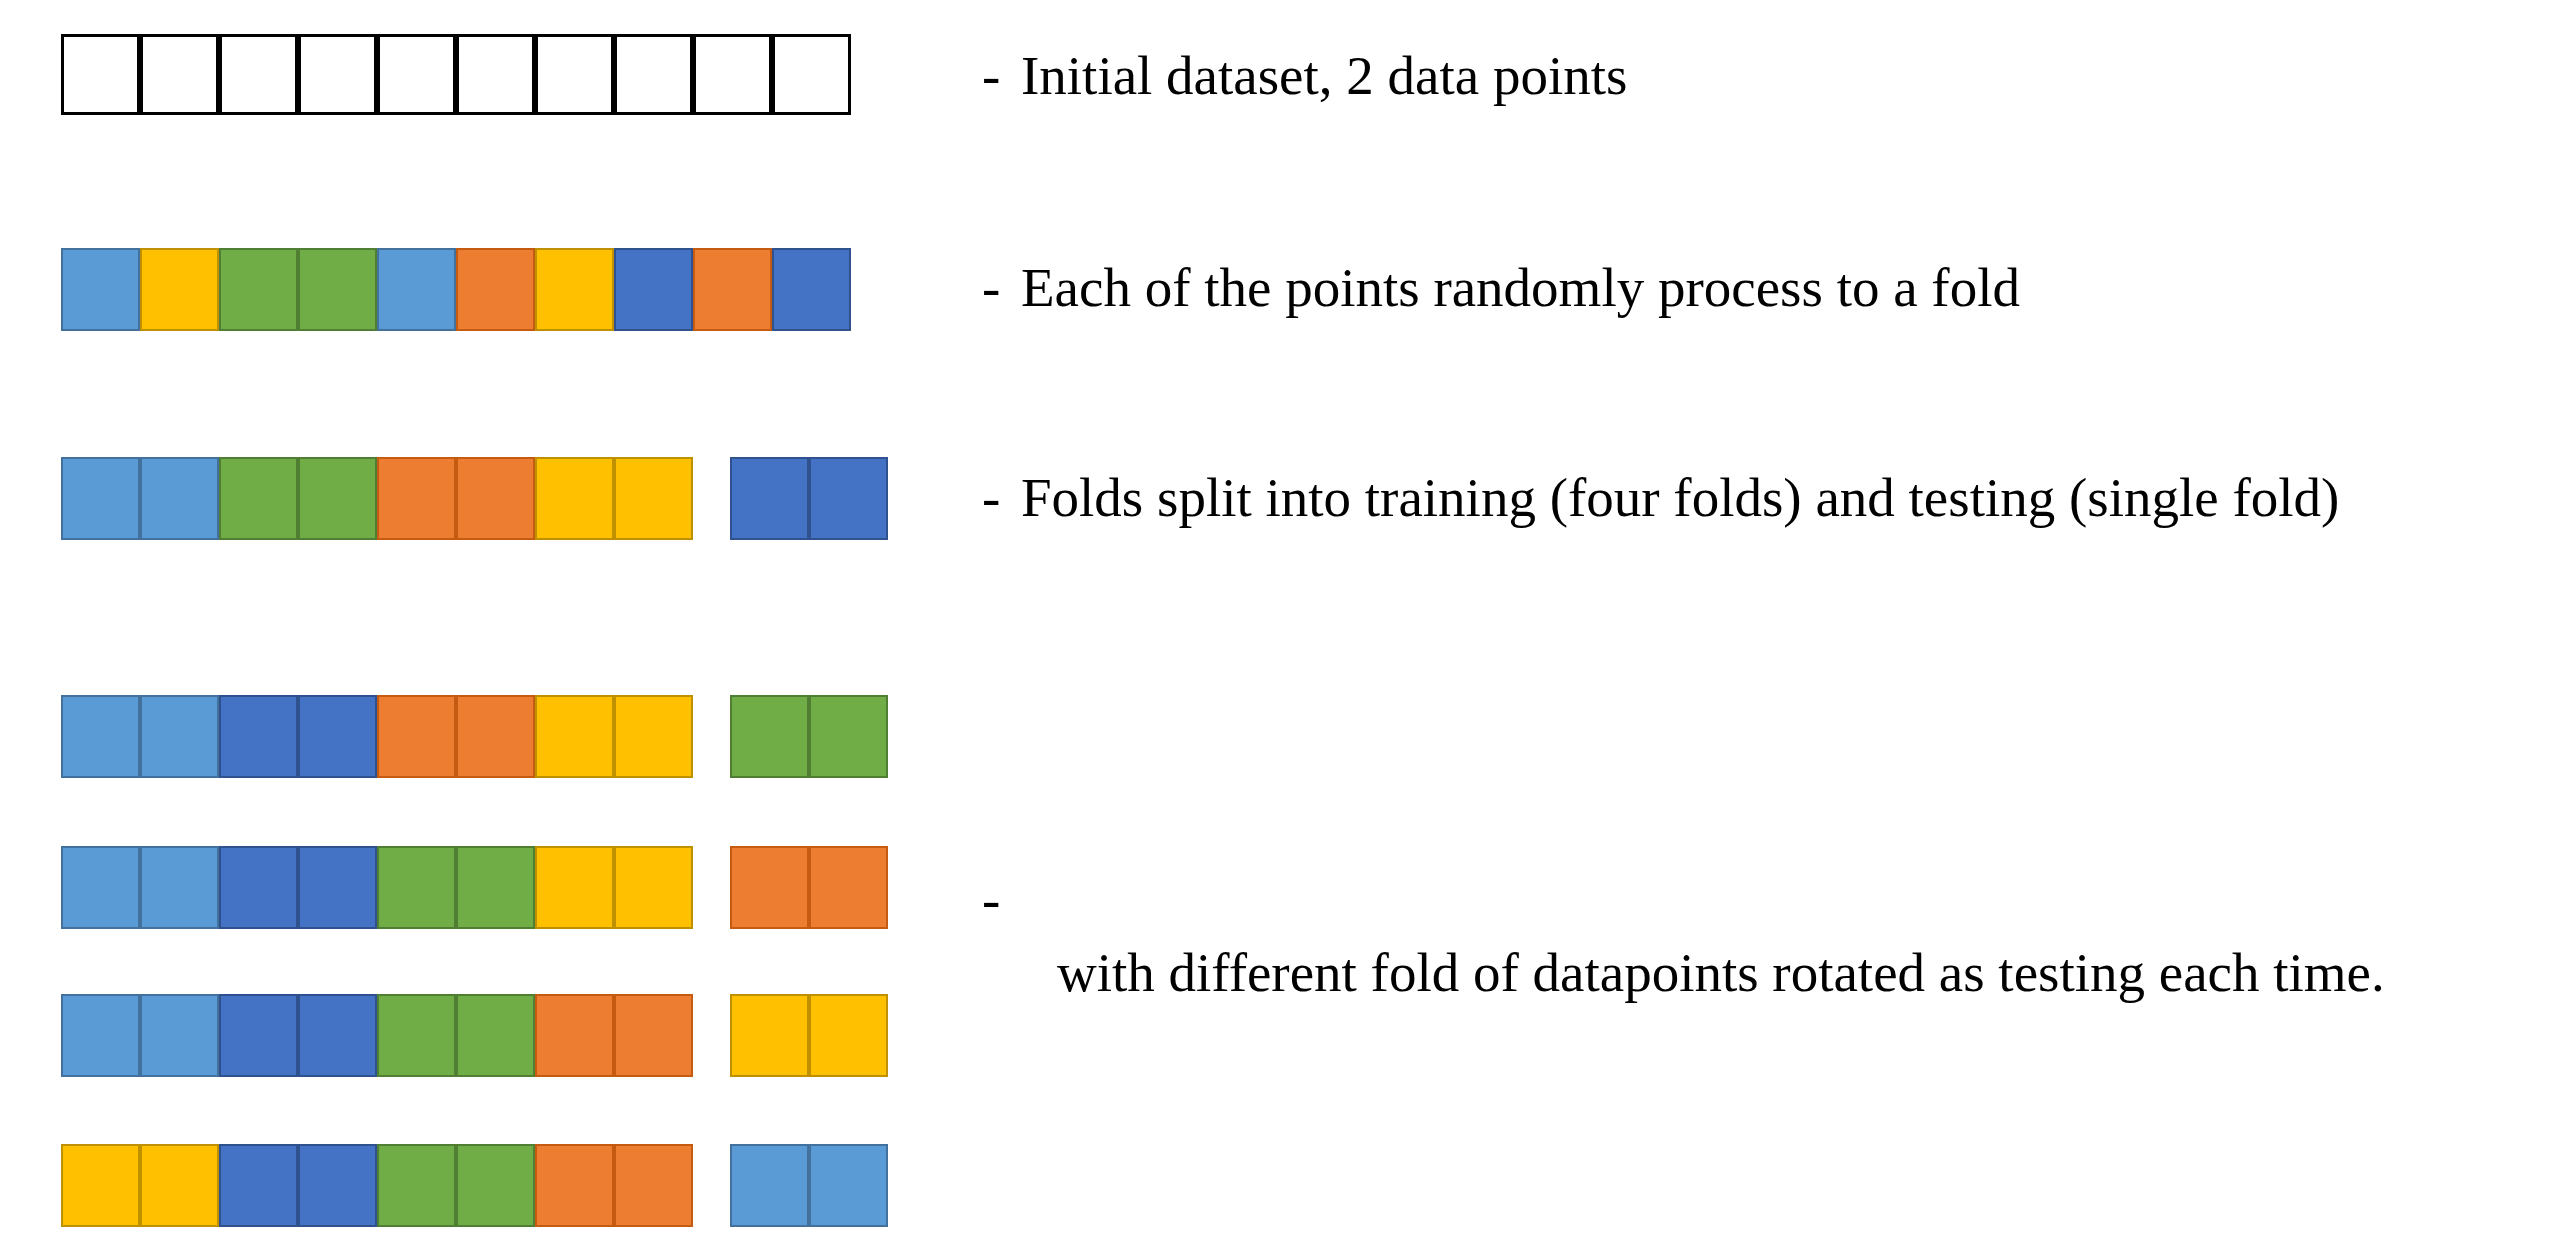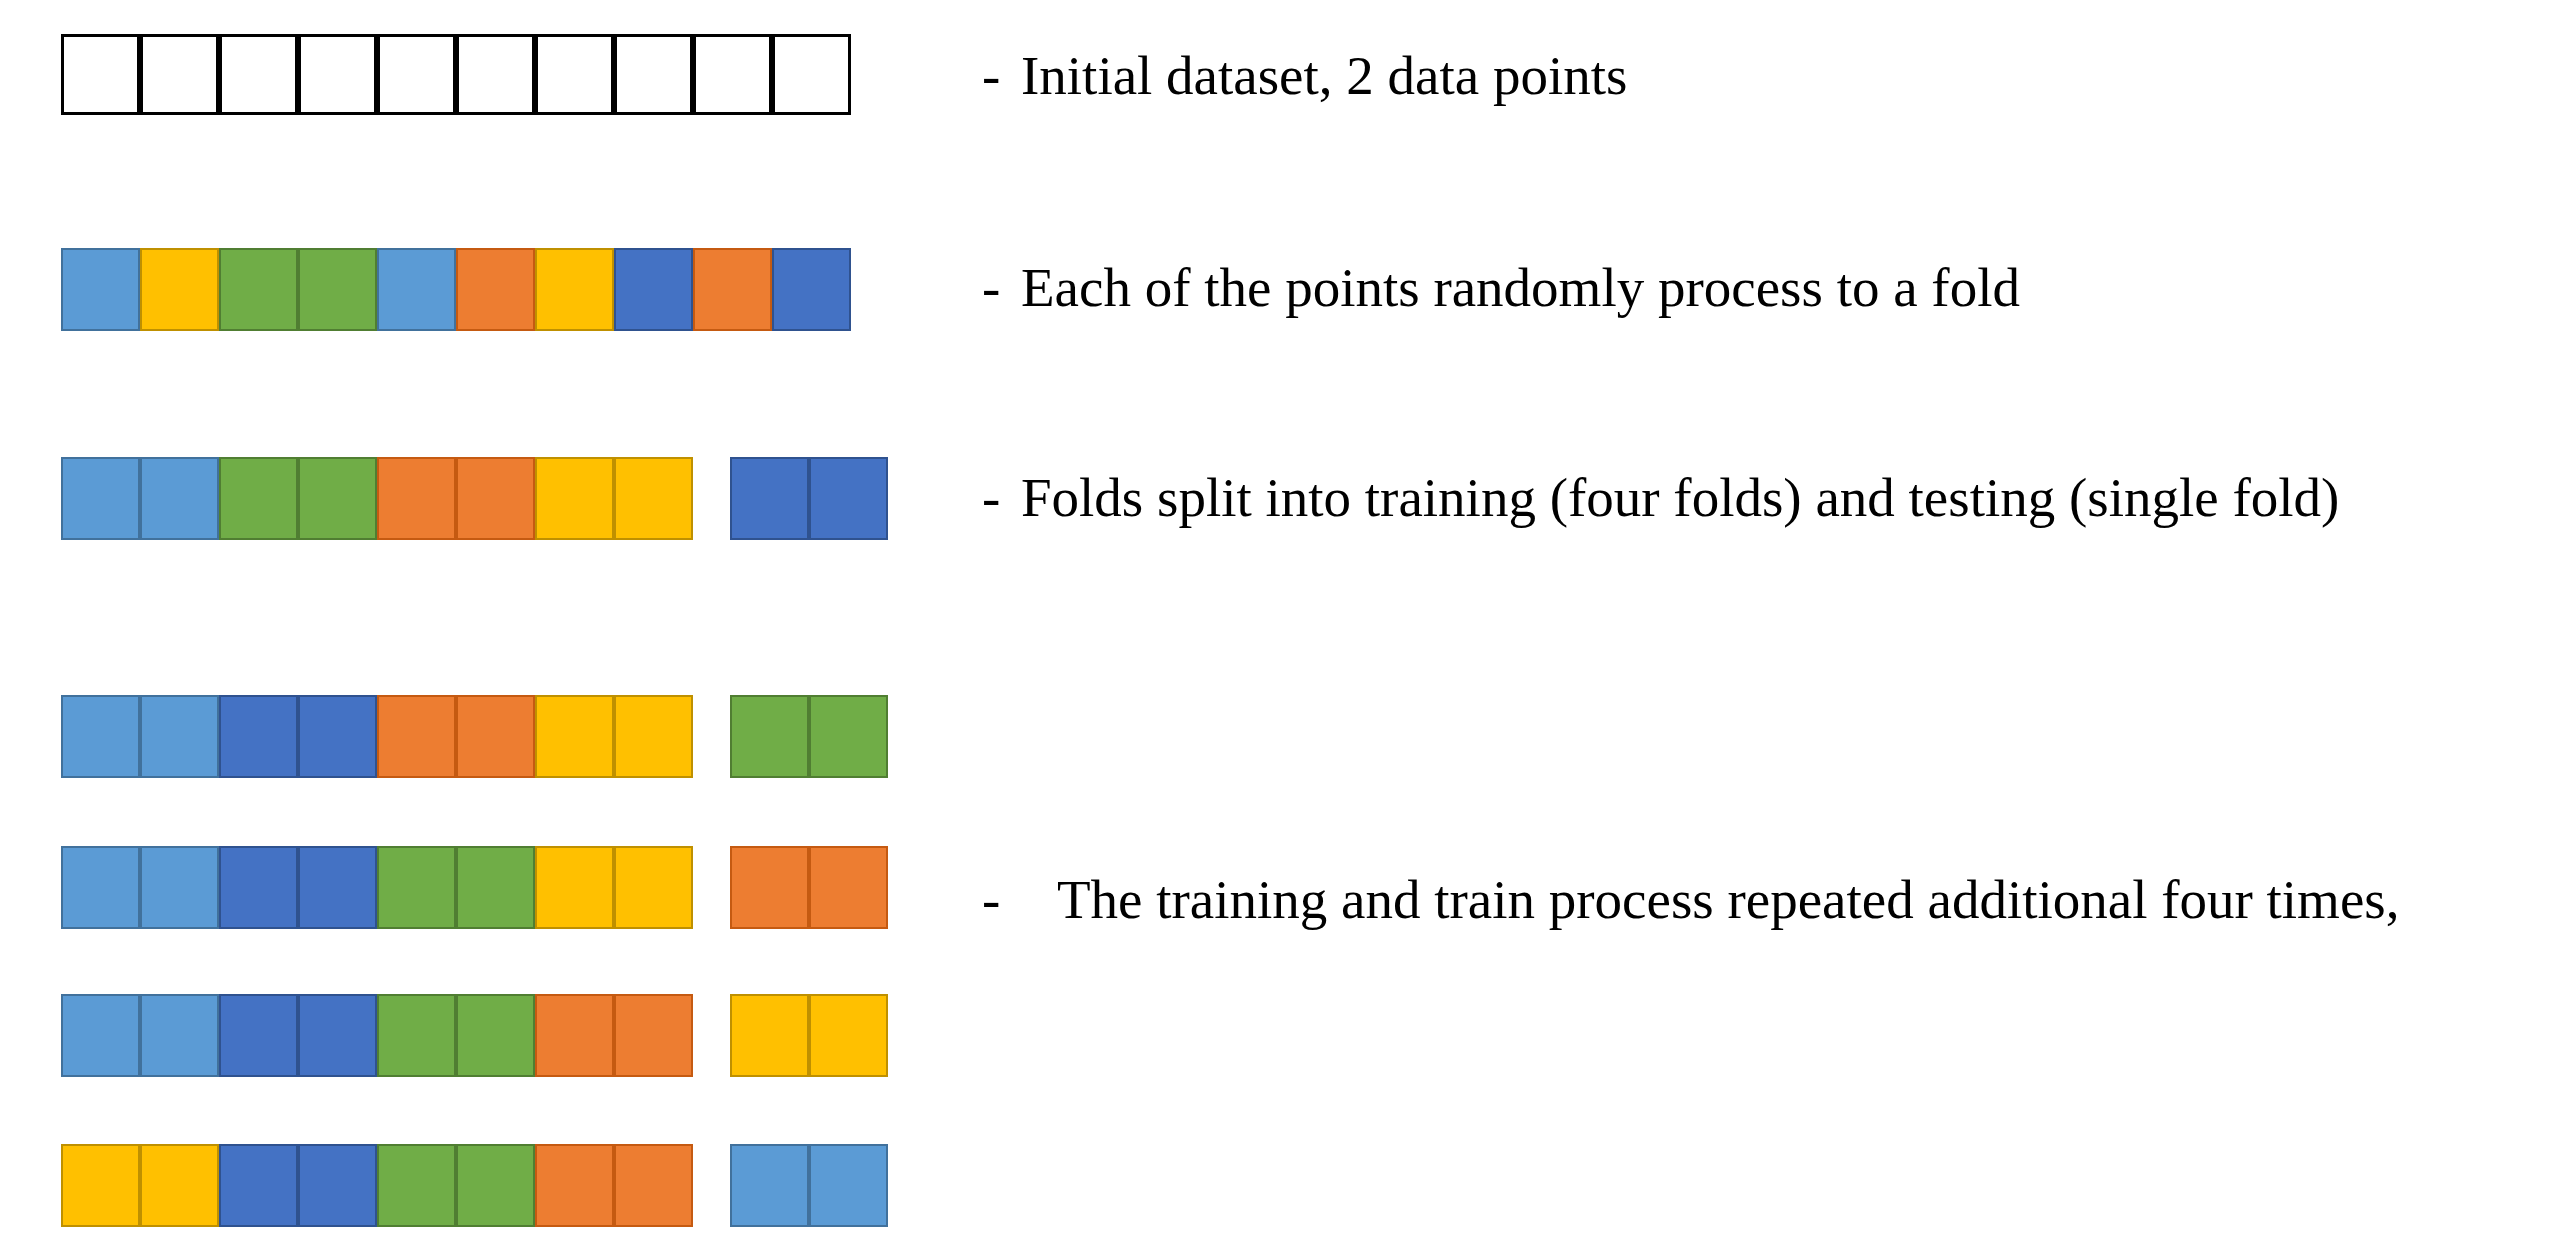--- a/index.html
+++ b/index.html
@@ -156,18 +156,19 @@
   </div>
 
   <div class="note" style="top:462px">
     <span class="bullet">-</span>
     <span class="note-text">Folds split into training (four folds) and testing (single fold)</span>
   </div>
 
   <div class="note note4" style="top:863px">
     <span class="bullet">-</span>
     <span class="note-text">
-      <span>The training and train process repeated additional four times,</span><br>
+      <br>
+      <span>with different fold of datapoints rotated as testing each time.</span>
     </span>
   </div>
 
 </div>
 
 
 </body></html>

